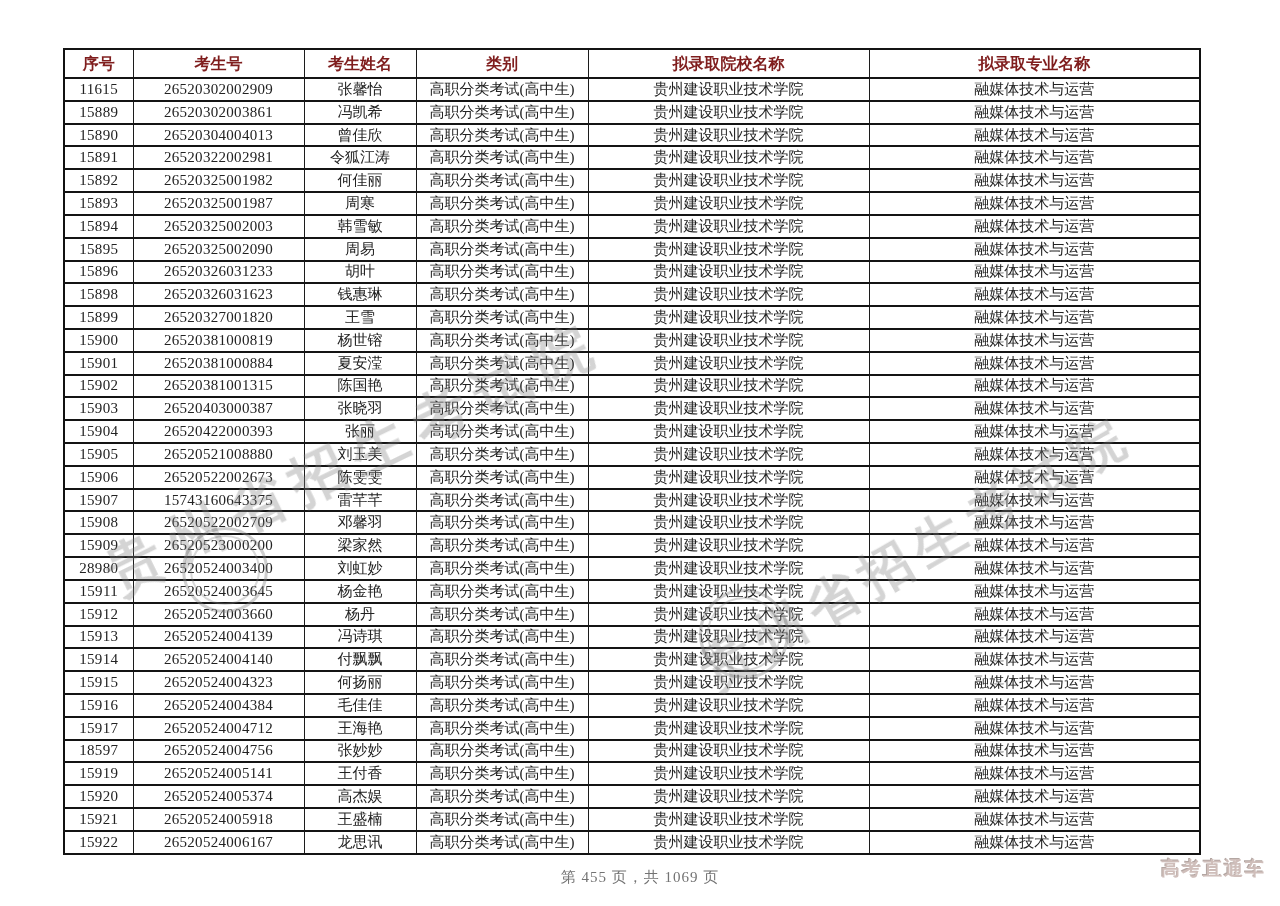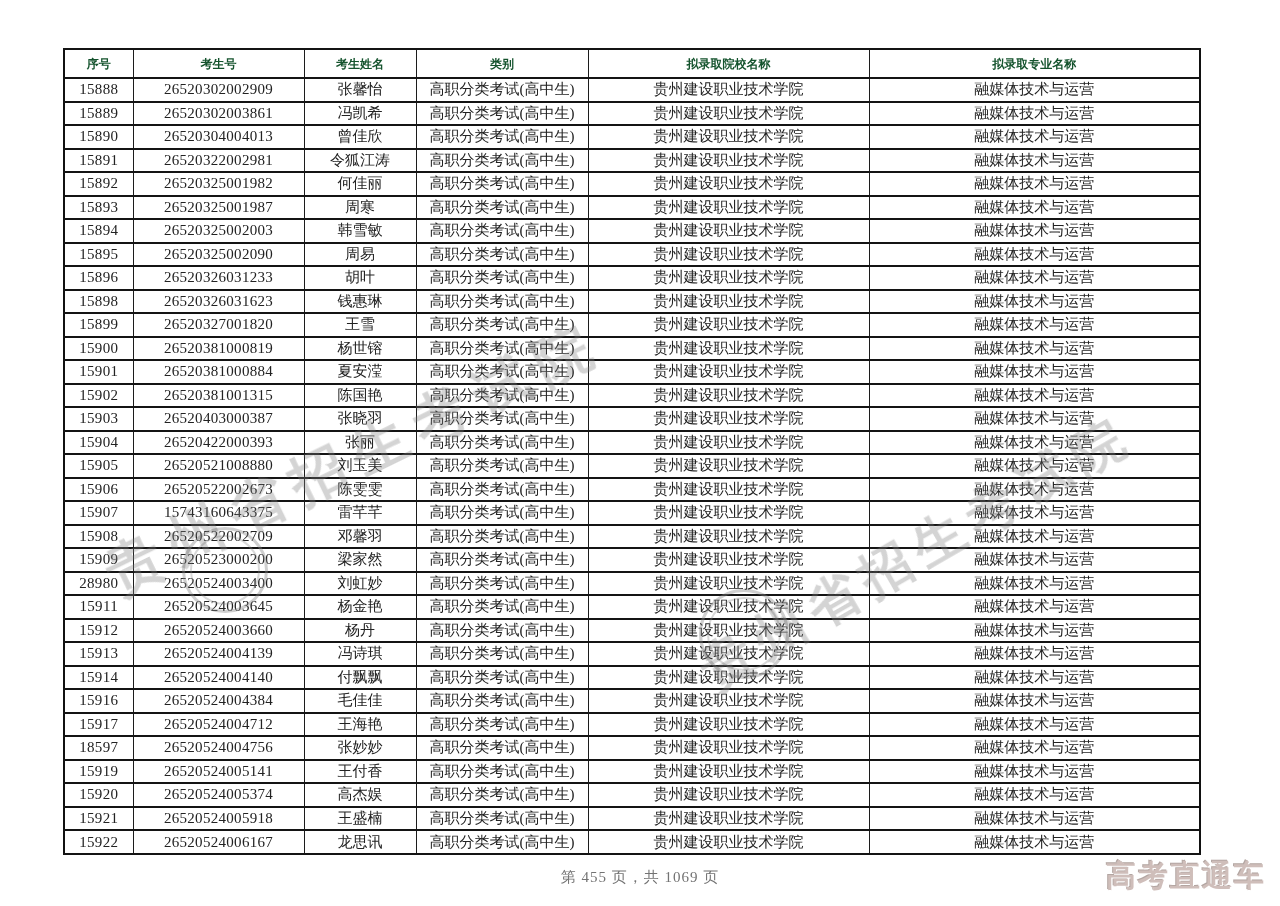--- a/index.html
+++ b/index.html
@@ -26,21 +26,21 @@
     border-top:2px solid #141414;
     border-bottom:2px solid #141414;
     text-align:center;vertical-align:middle;
     padding:0 2px;
     white-space:nowrap;overflow:hidden;
     font-size:15px;line-height:1;
     color:#222;
   }
   table.admission{border:2px solid #111;}
   table.admission th{
-    height:27px;font-size:12px;font-weight:bold;color:#14532d;
+    height:27px;font-size:16px;font-weight:bold;color:#7f1d1d;
   }
   table.admission td.num{
     font-size:15px;letter-spacing:0.3px;
   }
   table.admission td{height:20px;}
 
   
   .wm-layer{position:absolute;inset:0;pointer-events:none;z-index:5;}
   .wm-text{
     position:absolute;
@@ -68,21 +68,21 @@
 
   
   .footer{
     position:absolute;left:0;top:868px;width:100%;
     text-align:center;font-size:15px;color:#737373;
     letter-spacing:1px;
   }
   .logo{
     position:absolute;right:14px;top:856px;
     font-family:Liberation Serif, serif;
-    font-size:30px;font-weight:bold;letter-spacing:2px;
+    font-size:19px;font-weight:bold;letter-spacing:2px;
     color:#cfbeba;
     text-shadow:1px 1px 0 #ffffff,-1px -1px 0 #b3a6a2;
   }
 </style>
 </head>
 <body>
 
 <div class="page">
 
   <table class="admission">
@@ -99,21 +99,21 @@
           <th>序号</th>
           <th>考生号</th>
           <th>考生姓名</th>
           <th>类别</th>
           <th>拟录取院校名称</th>
           <th>拟录取专业名称</th>
         </tr>
     </thead>
     <tbody>
         <tr>
-          <td class="num">15888</td>
+          <td class="num">11615</td>
           <td class="num">26520302002909</td>
           <td>张馨怡</td>
           <td>高职分类考试(高中生)</td>
           <td>贵州建设职业技术学院</td>
           <td>融媒体技术与运营</td>
         </tr>
         <tr>
           <td class="num">15889</td>
           <td class="num">26520302003861</td>
           <td>冯凯希</td>
@@ -302,20 +302,28 @@
           <td class="num">26520524004139</td>
           <td>冯诗琪</td>
           <td>高职分类考试(高中生)</td>
           <td>贵州建设职业技术学院</td>
           <td>融媒体技术与运营</td>
         </tr>
         <tr>
           <td class="num">15914</td>
           <td class="num">26520524004140</td>
           <td>付飘飘</td>
+          <td>高职分类考试(高中生)</td>
+          <td>贵州建设职业技术学院</td>
+          <td>融媒体技术与运营</td>
+        </tr>
+        <tr>
+          <td class="num">15915</td>
+          <td class="num">26520524004323</td>
+          <td>何扬丽</td>
           <td>高职分类考试(高中生)</td>
           <td>贵州建设职业技术学院</td>
           <td>融媒体技术与运营</td>
         </tr>
         <tr>
           <td class="num">15916</td>
           <td class="num">26520524004384</td>
           <td>毛佳佳</td>
           <td>高职分类考试(高中生)</td>
           <td>贵州建设职业技术学院</td>

